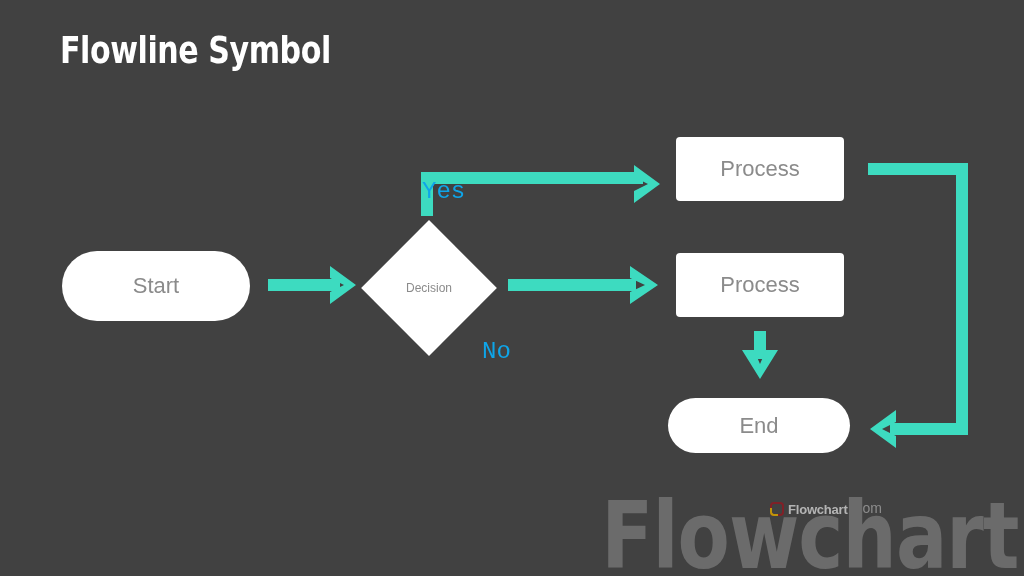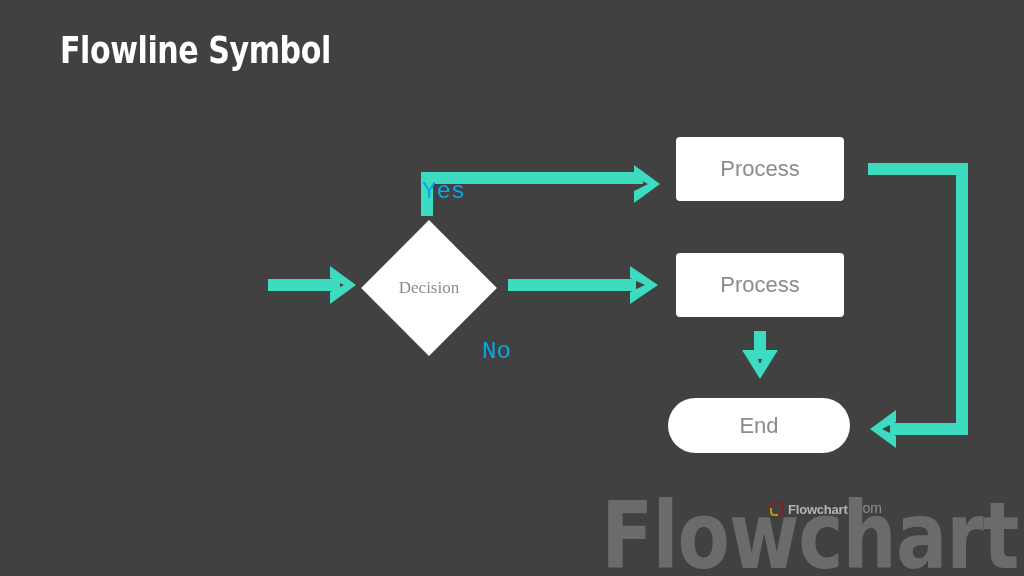--- a/index.html
+++ b/index.html
@@ -58,22 +58,22 @@
     left: 0; top: 0;
     width: 100%;
     height: 100%;
     background: #ffffff;
     transform: rotate(45deg);
   }
   .diamond-label {
     position: relative;
     z-index: 2;
     color: #8b8b8b;
-    font-size: 17px;
-    font-family: Liberation Serif, serif;
+    font-size: 12px;
+    font-family: Liberation Sans, sans-serif;
     white-space: nowrap;
   }
 
   
   .conn-label {
     position: absolute;
     color: #0ea5e9;
     font-size: 24px;
     font-family: Liberation Mono, monospace;
     white-space: nowrap;
@@ -178,20 +178,23 @@
     </g>
 
     <g>
       <rect x="868" y="163" width="100" height="12" fill="#3ddbc0"></rect>
       <rect x="956" y="163" width="12" height="272" fill="#3ddbc0"></rect>
       <rect x="890" y="423" width="78" height="12" fill="#3ddbc0"></rect>
       <polygon points="896,410 870,429 896,448 896,436 882,429 896,422" fill="#3ddbc0"></polygon>
     </g>
   </svg>
 
+  <div class="node terminator" style="left:62px; top:251px; width:188px; height:70px;">
+    <span>Start</span>
+  </div>
 
   <div class="diamond-wrap" style="left:381px; top:240px; width:96px; height:96px;">
     <div class="diamond-shape"></div>
     <span class="diamond-label">Decision</span>
   </div>
 
   <div class="node process" style="left:676px; top:137px; width:168px; height:64px;">
     <span>Process</span>
   </div>
 

